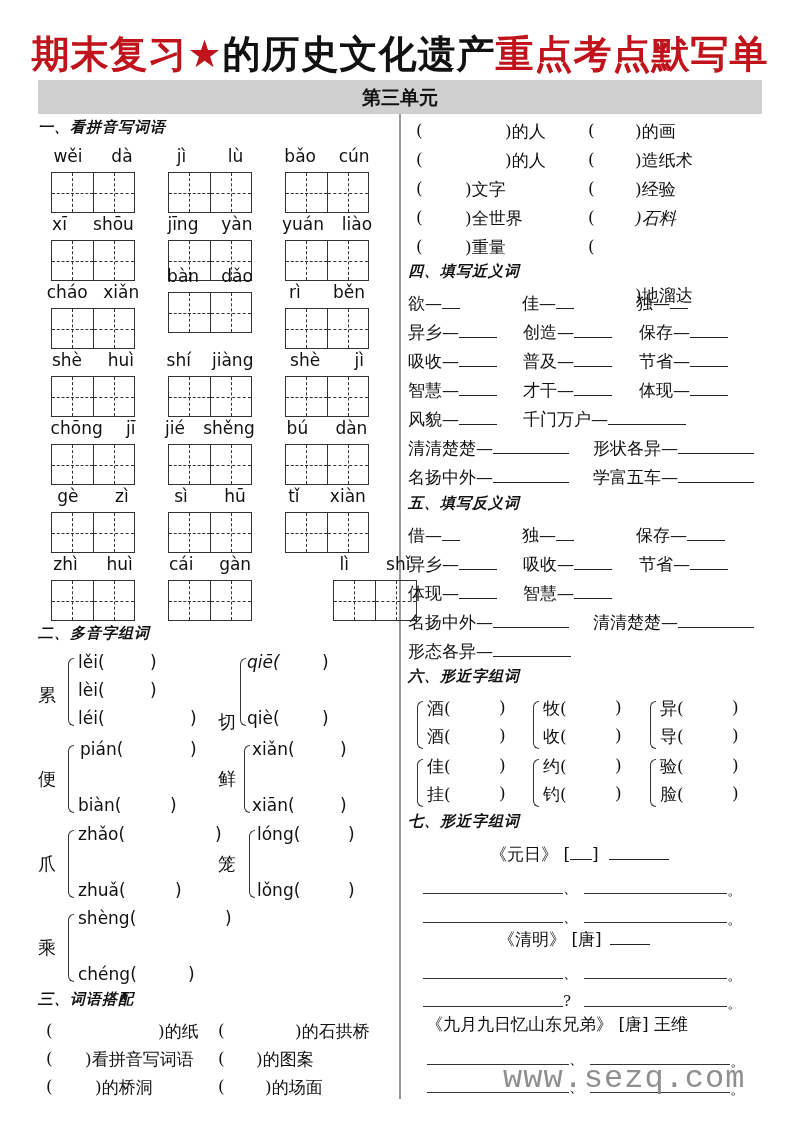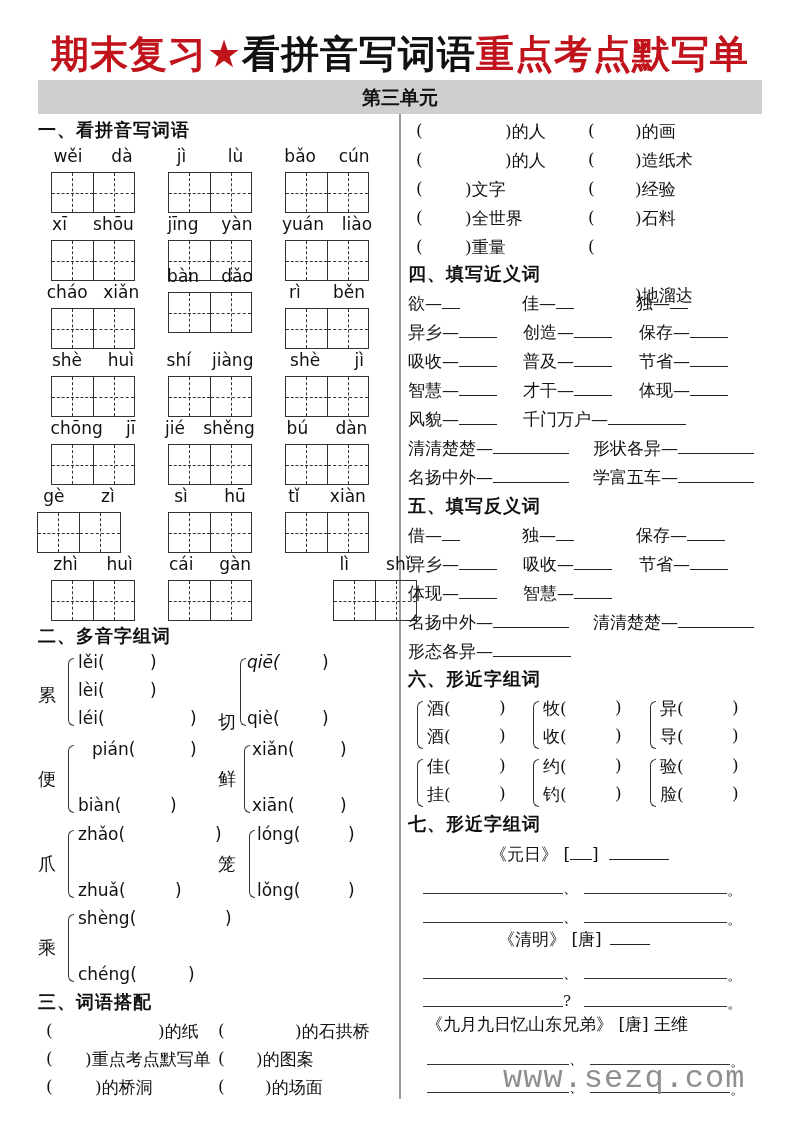--- a/index.html
+++ b/index.html
@@ -19,22 +19,22 @@
   .unit-band {
     position: absolute; left: 38px; top: 80px; width: 724px; height: 34px;
     background: #cfcfcf; text-align: center; font-size: 19px; line-height: 34px;
     font-weight: bold; color: #111;
   }
   .divider {
     position: absolute; left: 399px; top: 114px; width: 2px; height: 985px; background: #9a9a9a;
   }
 
   .sec-title {
-    position: absolute; font-size: 18px; font-weight: bold; white-space: nowrap;
-    font-family: "DejaVu Sans", sans-serif; letter-spacing: 1px;
+    position: absolute; font-size: 15px; font-weight: bold; white-space: nowrap;
+    font-family: "DejaVu Sans", sans-serif; letter-spacing: 1px; font-style: italic;
   }
 
   
   .py-group { position: absolute; width: 88px; }
   .py-label {
     position: absolute; top: -26px; left: -12px; width: 108px; text-align: center;
     font-family: "DejaVu Sans", sans-serif; font-size: 17px; white-space: nowrap;
     display: flex; justify-content: space-around;
   }
   .tzg { display: flex; border: 1.5px solid #333; width: 84px; height: 41px; }
@@ -65,21 +65,21 @@
 
   .watermark {
     position: absolute; left: 503px; top: 1060px; font-family: Liberation Mono, monospace;
     font-size: 32px; color: #8a8a8a; letter-spacing: 1px; opacity: 0.95;
   }
 </style>
 </head>
 <body>
 
 <div class="title">
-  <span class="red">期末复习</span><span class="star">★</span><span class="black">看拼音写词语</span><span class="red">重点考点默写单</span>
+  <span class="red">期末复习</span><span class="star">★</span><span class="black">的历史文化遗产</span><span class="red">重点考点默写单</span>
 </div>
 
 <div class="unit-band">第三单元</div>
 <div class="divider"></div>
 
 <div class="sec-title" style="left:38px; top:118px;">一、看拼音写词语</div>
 <div id="s1-grid">
     <div class="py-group" style="left: 51px; top: 172px;">
       <div class="py-label">
         <span>wěi</span>
@@ -223,21 +223,21 @@
     <div class="py-group" style="left: 285px; top: 444px;">
       <div class="py-label">
         <span>bú</span>
         <span>dàn</span>
       </div>
       <div class="tzg">
         <div class="cell"></div>
         <div class="cell"></div>
       </div>
     </div>
-    <div class="py-group" style="left: 37px; top: 512px; border-radius: 18px;">
+    <div class="py-group" style="left: 51px; top: 512px; border-radius: 18px;">
       <div class="py-label">
         <span>gè</span>
         <span>zì</span>
       </div>
       <div class="tzg">
         <div class="cell"></div>
         <div class="cell"></div>
       </div>
     </div>
     <div class="py-group" style="left: 168px; top: 512px;">
@@ -313,21 +313,21 @@
       <span class="opt" style="left: 247px; top: 652px; font-style: italic;">qiē(</span>
       <span class="opt" style="left: 322px; top: 652px;">)</span>
       <span class="fill-area" style="position: absolute; left: 297px; top: 652px; width: 20px; height: 22px;"></span>
       <span class="opt" style="left: 247px; top: 708px;">qiè(</span>
       <span class="opt" style="left: 322px; top: 708px;">)</span>
       <span class="fill-area" style="position: absolute; left: 297px; top: 708px; width: 20px; height: 22px;"></span>
     </div>
     <div class="poly" style="left: 0px; top: 0px;">
       <span class="char" style="left: 38px; top: 767px;">便</span>
       <span class="brace" style="left: 68px; top: 745px; height: 68px;"></span>
-      <span class="opt" style="left: 92px; top: 739px; text-align: right;">pián(</span>
+      <span class="opt" style="left: 80px; top: 739px; text-align: right;">pián(</span>
       <span class="opt" style="left: 190px; top: 739px;">)</span>
       <span class="fill-area" style="position: absolute; left: 128px; top: 739px; width: 57px; height: 22px;"></span>
       <span class="opt" style="left: 78px; top: 795px;">biàn(</span>
       <span class="opt" style="left: 170px; top: 795px;">)</span>
       <span class="fill-area" style="position: absolute; left: 128px; top: 795px; width: 37px; height: 22px;"></span>
     </div>
     <div class="poly" style="left: 0px; top: 0px;">
       <span class="char" style="left: 218px; top: 767px;">鲜</span>
       <span class="brace" style="left: 244px; top: 745px; height: 68px;"></span>
       <span class="opt" style="left: 252px; top: 739px;">xiǎn(</span>
@@ -369,21 +369,21 @@
     </div>
   </div>
 
 <div class="sec-title" style="left:38px; top:990px;">三、词语搭配</div>
 <div id="s3-area">
     <span class="line-text" style="left: 46px; top: 1020px;">(</span>
     <span style="position: absolute; left: 56px; top: 1020px; width: 100px; height: 22px;"></span>
     <span class="line-text" style="left: 158px; top: 1020px;">)的纸</span>
     <span class="line-text" style="left: 46px; top: 1048px;">(</span>
     <span style="position: absolute; left: 56px; top: 1048px; width: 27px; height: 22px;"></span>
-    <span class="line-text" style="left: 85px; top: 1048px;">)重点考点默写单</span>
+    <span class="line-text" style="left: 85px; top: 1048px;">)看拼音写词语</span>
     <span class="line-text" style="left: 46px; top: 1076px;">(</span>
     <span style="position: absolute; left: 56px; top: 1076px; width: 37px; height: 22px;"></span>
     <span class="line-text" style="left: 95px; top: 1076px;">)的桥洞</span>
     <span class="line-text" style="left: 416px; top: 120px;">(</span>
     <span style="position: absolute; left: 426px; top: 120px; width: 77px; height: 22px;"></span>
     <span class="line-text" style="left: 505px; top: 120px;">)的人</span>
     <span class="line-text" style="left: 416px; top: 149px;">(</span>
     <span style="position: absolute; left: 426px; top: 149px; width: 77px; height: 22px;"></span>
     <span class="line-text" style="left: 505px; top: 149px;">)的人</span>
     <span class="line-text" style="left: 416px; top: 178px;">(</span>
@@ -408,21 +408,21 @@
     <span style="position: absolute; left: 598px; top: 120px; width: 35px; height: 22px;"></span>
     <span class="line-text" style="left: 635px; top: 120px;">)的画</span>
     <span class="line-text" style="left: 588px; top: 149px;">(</span>
     <span style="position: absolute; left: 598px; top: 149px; width: 35px; height: 22px;"></span>
     <span class="line-text" style="left: 635px; top: 149px;">)造纸术</span>
     <span class="line-text" style="left: 588px; top: 178px;">(</span>
     <span style="position: absolute; left: 598px; top: 178px; width: 35px; height: 22px;"></span>
     <span class="line-text" style="left: 635px; top: 178px;">)经验</span>
     <span class="line-text" style="left: 588px; top: 207px;">(</span>
     <span style="position: absolute; left: 598px; top: 207px; width: 35px; height: 22px;"></span>
-    <span class="line-text" style="left: 635px; top: 207px;">)石料</span>
+    <span class="line-text" style="left: 635px; top: 207px; font-style: italic;">)石料</span>
     <span class="line-text" style="left: 588px; top: 236px;">(</span>
     <span style="position: absolute; left: 598px; top: 236px; width: 35px; height: 22px;"></span>
     <span class="line-text" style="left: 635px; top: 236px; margin-top: 48px;">)地溜达</span>
   </div>
 
 <div class="sec-title" style="left:408px; top:262px;">四、填写近义词</div>
 <div id="s4-area">
     <span class="line-text" style="left: 408px; top: 292px;"><span>欲—</span><span class="fill" style="width: 18px;"></span></span>
     <span class="line-text" style="left: 522px; top: 292px;"><span>佳—</span><span class="fill" style="width: 18px;"></span></span>
     <span class="line-text" style="left: 636px; top: 292px;"><span>独—</span><span class="fill" style="width: 18px;"></span></span>

